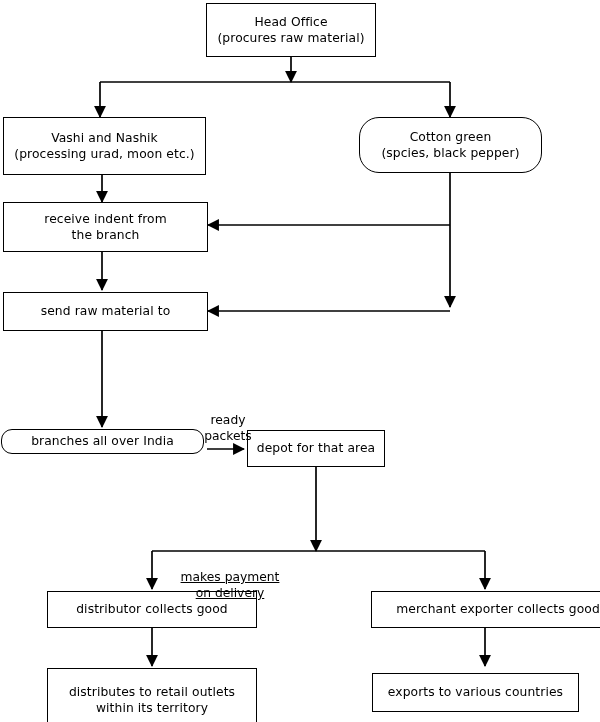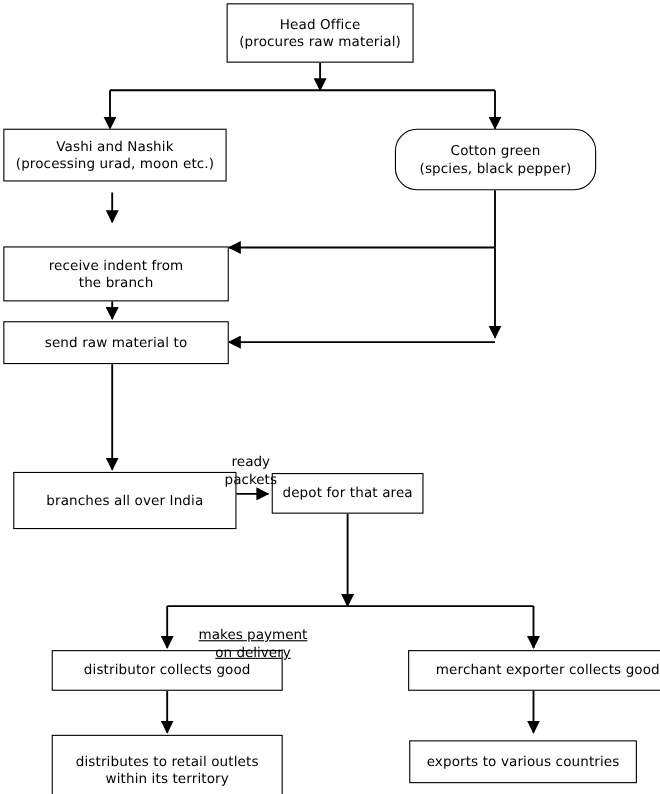--- a/index.html
+++ b/index.html
@@ -109,40 +109,40 @@
       <path d="M 485 628 L 485 666" marker-end="url(#arrow)"></path>
 
     </g>
   </svg>
 
   <div class="node" style="left:206px; top:3px; width:170px; height:54px;">
     <span class="label">Head Office
 (procures raw material)</span>
   </div>
 
-  <div class="node" style="left:3px; top:117px; width:203px; height:48px;">
+  <div class="node" style="left:3px; top:117px; width:203px; height:58px;">
     <span class="label">Vashi and Nashik
 (processing urad, moon etc.)</span>
   </div>
 
   <div class="node" style="left:359px; top:117px; width:183px; height:56px;border-radius:20px;">
     <span class="label">Cotton green
 (spcies, black pepper)</span>
   </div>
 
-  <div class="node" style="left:3px; top:202px; width:205px; height:50px;margin-top:22px;">
+  <div class="node" style="left:3px; top:202px; width:205px; height:50px;">
     <span class="label">receive indent from
 the branch</span>
   </div>
 
   <div class="node" style="left:3px; top:292px; width:205px; height:39px;">
     <span class="label">send raw material to</span>
   </div>
 
-  <div class="node" style="left:12px; top:429px; width:203px; height:52px;">
+  <div class="node" style="left:1px; top:429px; width:203px; height:25px;border-radius:11px;">
     <span class="label">branches all over India</span>
   </div>
 
   <div class="node" style="left:247px; top:430px; width:138px; height:37px;">
     <span class="label">depot for that area</span>
   </div>
 
   <div class="node" style="left:47px; top:591px; width:210px; height:37px;">
     <span class="label">distributor collects good</span>
   </div>

